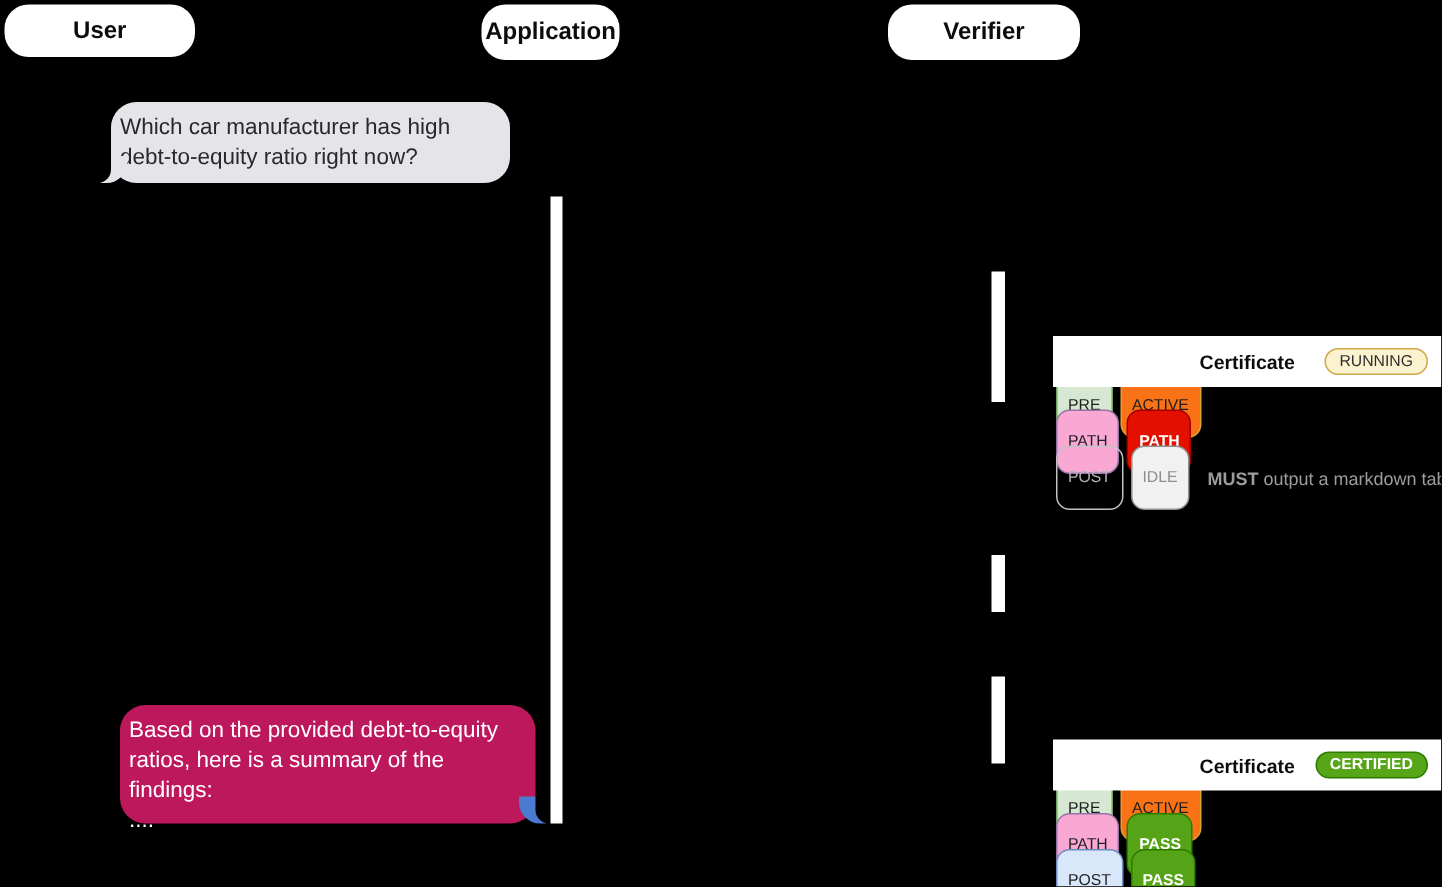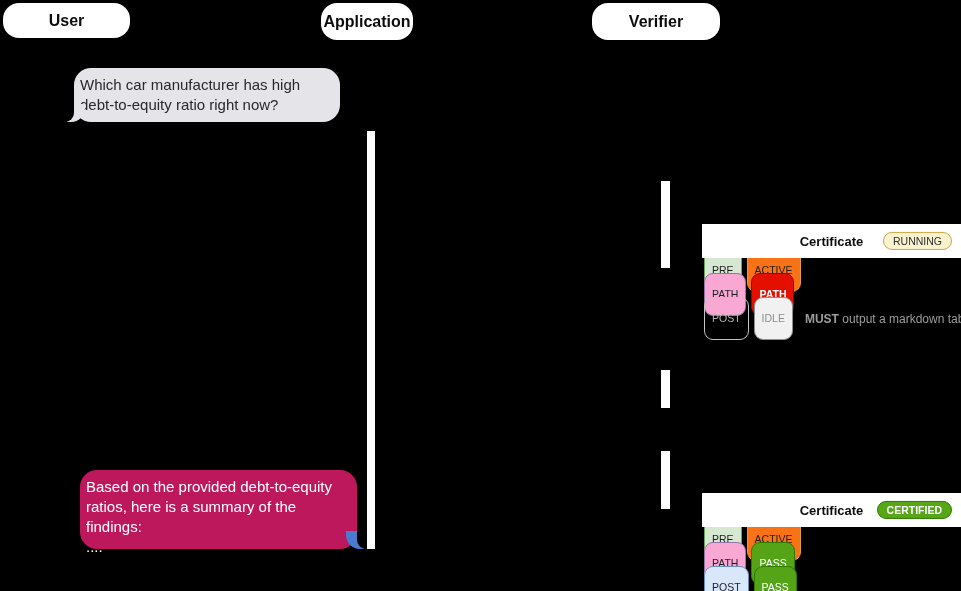--- a/index.html
+++ b/index.html
@@ -59,21 +59,21 @@
     font-size:10.5px; line-height:1.2; padding:14px 7px;
     border-radius:9px; border:1.5px solid; color:#1e1e1e; white-space:nowrap;
   }
   .badge.pre       { background:#d6e8d2; border-color:#6ea35f; }
   .badge.active    { background:#f97316; border-color:#dfa03c; }
   .badge.path      { background:#f9a8d4; border-color:#9673a6; }
   .badge.fail      { background:#e31000; border-color:#a00000; color:#ffffff; font-weight:bold; }
   .badge.post-gray { background:transparent; border-color:#c2c2c2; color:#b5b5b5; }
   .badge.idle      { background:#f1f1f1; border-color:#8f8f8f; color:#8d8d8d; }
   .badge.post-blue { background:#d9e7fb; border-color:#6c8ebf; }
-  .badge.pass      { background:#55a417; border-color:#2d7a00; color:#ffffff; font-weight:normal; }
+  .badge.pass      { background:#55a417; border-color:#2d7a00; color:#ffffff; font-weight:bold; }
   .note { font-size:12px; color:#9c9c9c; margin-left:7px; white-space:nowrap; }
   .note b { font-weight:bold; }
 </style>
 </head>
 <body>
 
 <div class="canvas">
 
   <div class="actor" style="left:3px;top:3px;width:127px;height:35px;">
     <span>User</span>

